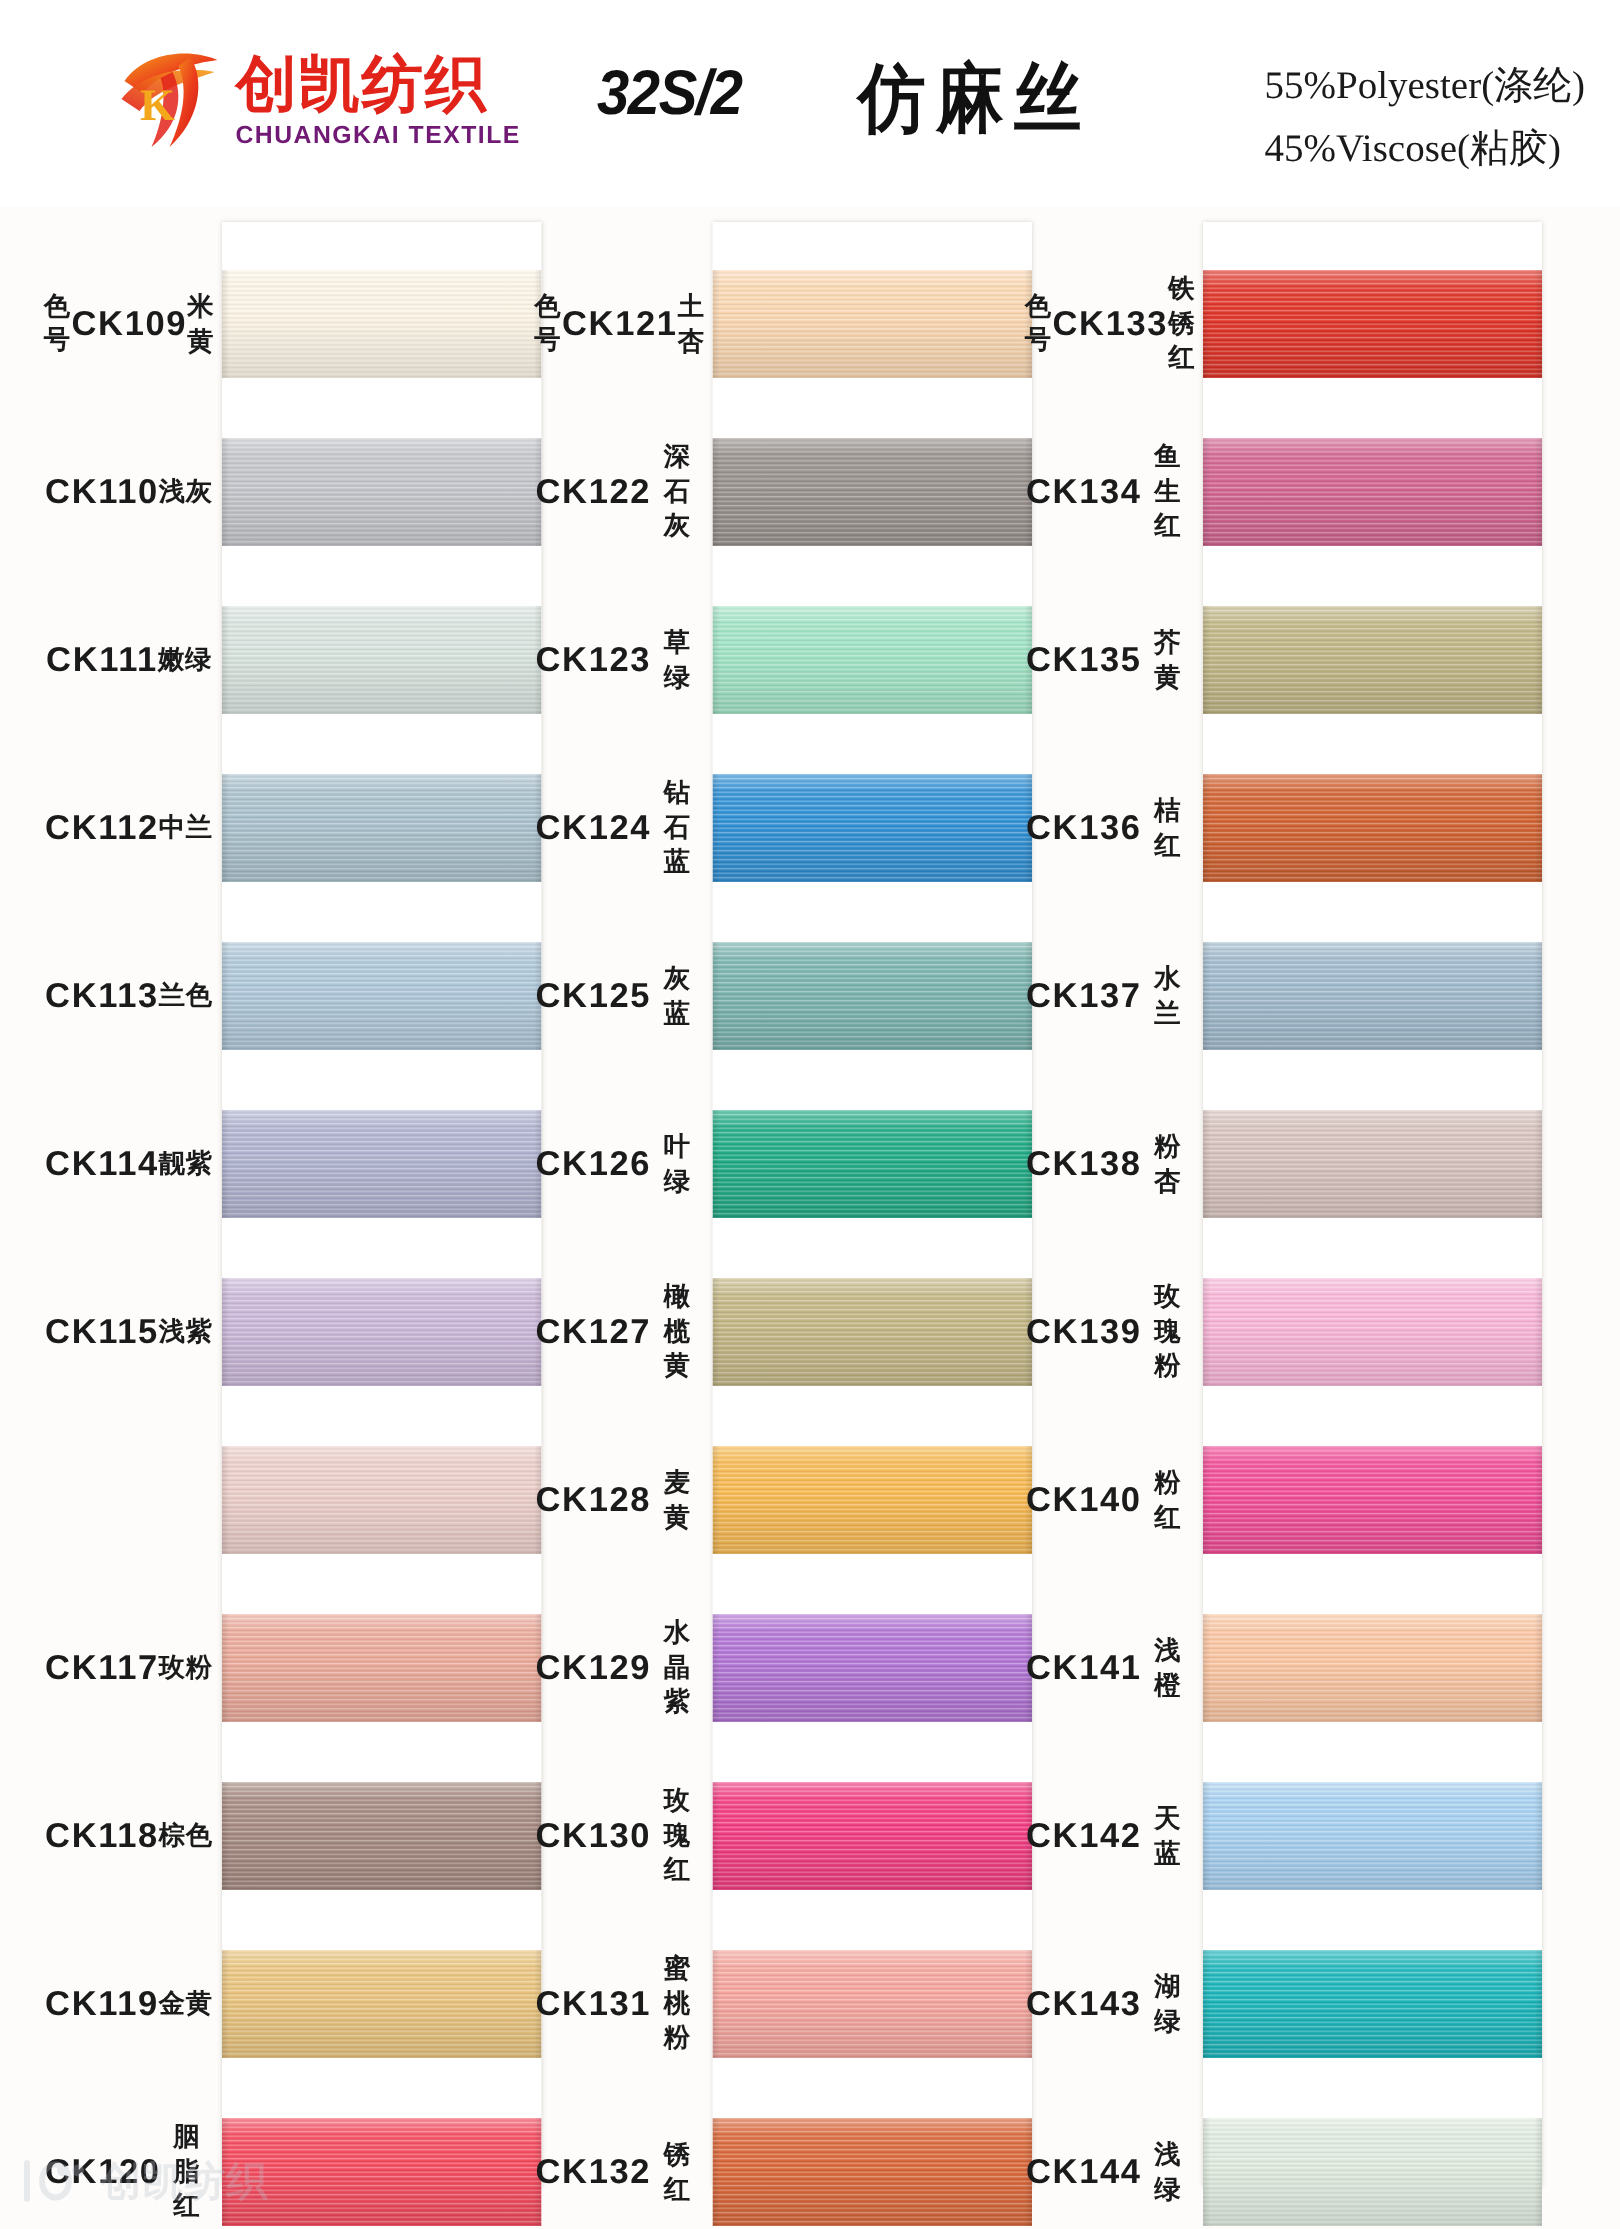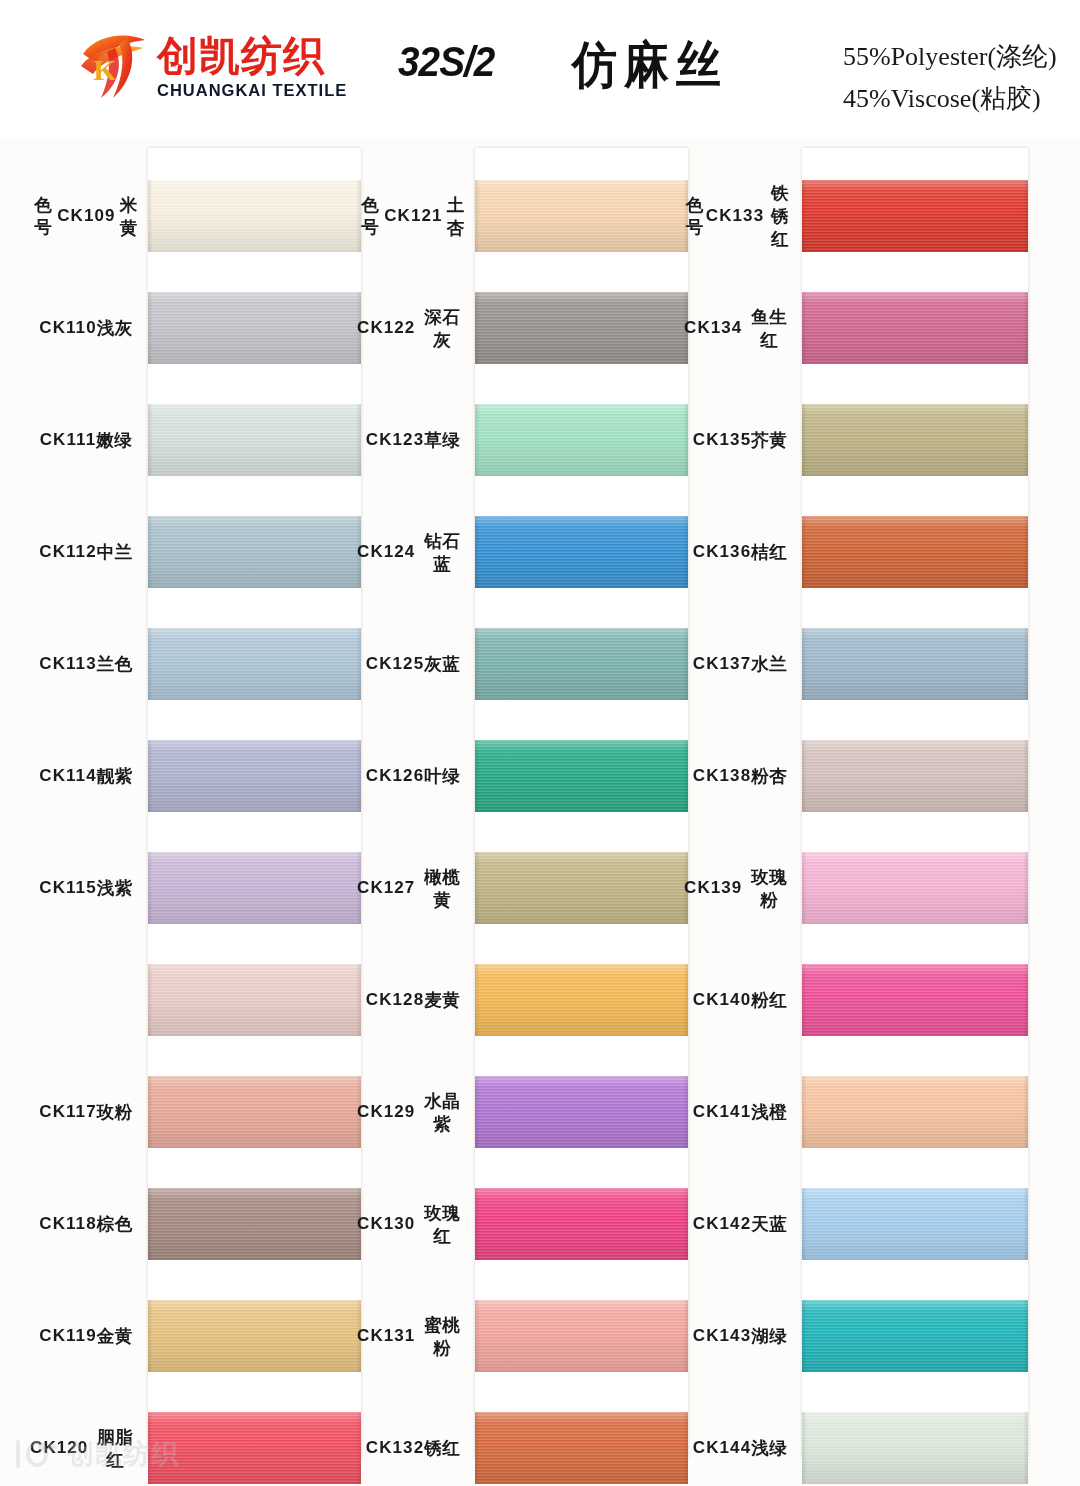--- a/index.html
+++ b/index.html
@@ -47,21 +47,21 @@
     font-family: "DejaVu Sans", "Liberation Sans", sans-serif;
     font-size: 41px;
     font-weight: bold;
     color: #e2231a;
     letter-spacing: 1px;
     line-height: 1.12;
   }
   #brand-en {
     font-size: 16.5px;
     font-weight: bold;
-    color: #0f172a;
+    color: #701a75;
     letter-spacing: 1.0px;
     margin-top: 2px;
   }
   #spec-count {
     position: absolute;
     left: 398px; top: 38px;
     font-family: "Liberation Sans", sans-serif;
     font-size: 42px;
     font-weight: bold;
     font-style: italic;
@@ -139,21 +139,21 @@
   .head-label {
     font-family: "DejaVu Sans", sans-serif;
     font-size: 17.5px;
     font-weight: bold;
     color: #1b1b1b;
     line-height: 1.26;
     letter-spacing: 1px;
   }
   .code-label {
     font-family: "Liberation Sans", sans-serif;
-    font-size: 17px;
+    font-size: 23px;
     font-weight: bold;
     color: #1b1b1b;
     letter-spacing: 1.1px;
     line-height: 1.3;
   }
   .name-label {
     font-family: "DejaVu Sans", sans-serif;
     font-size: 17.5px;
     font-weight: bold;
     color: #1b1b1b;

